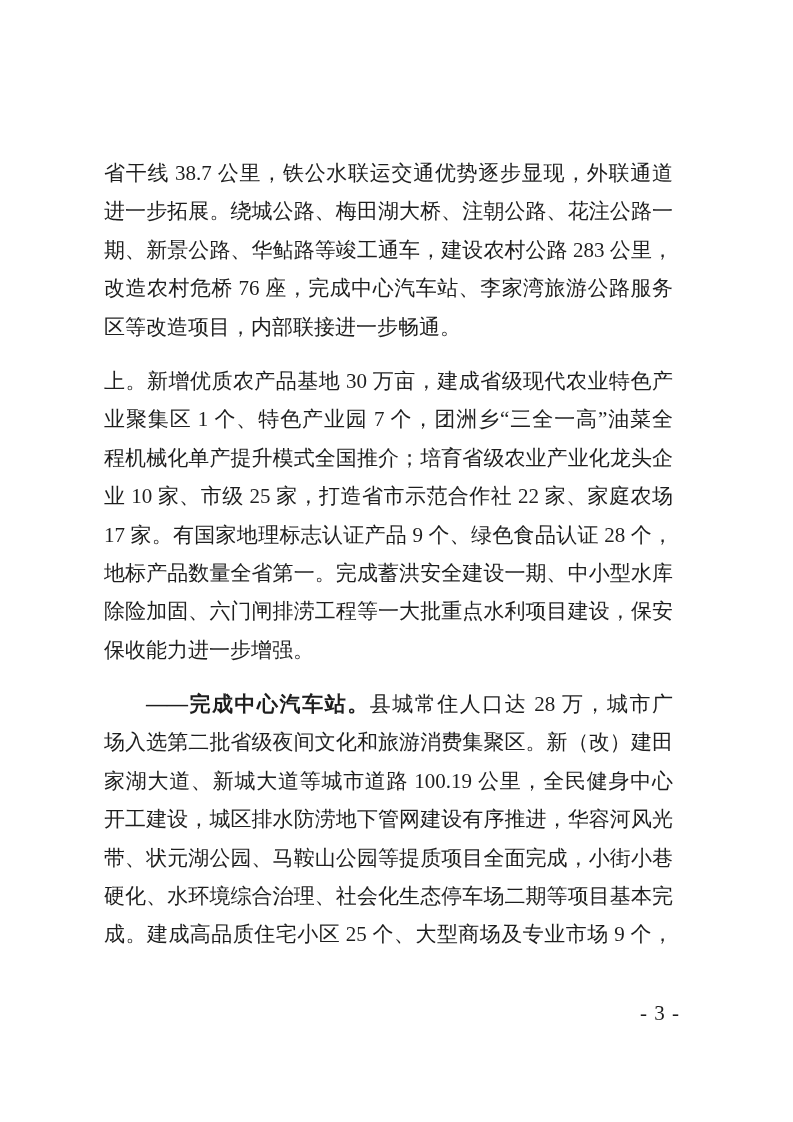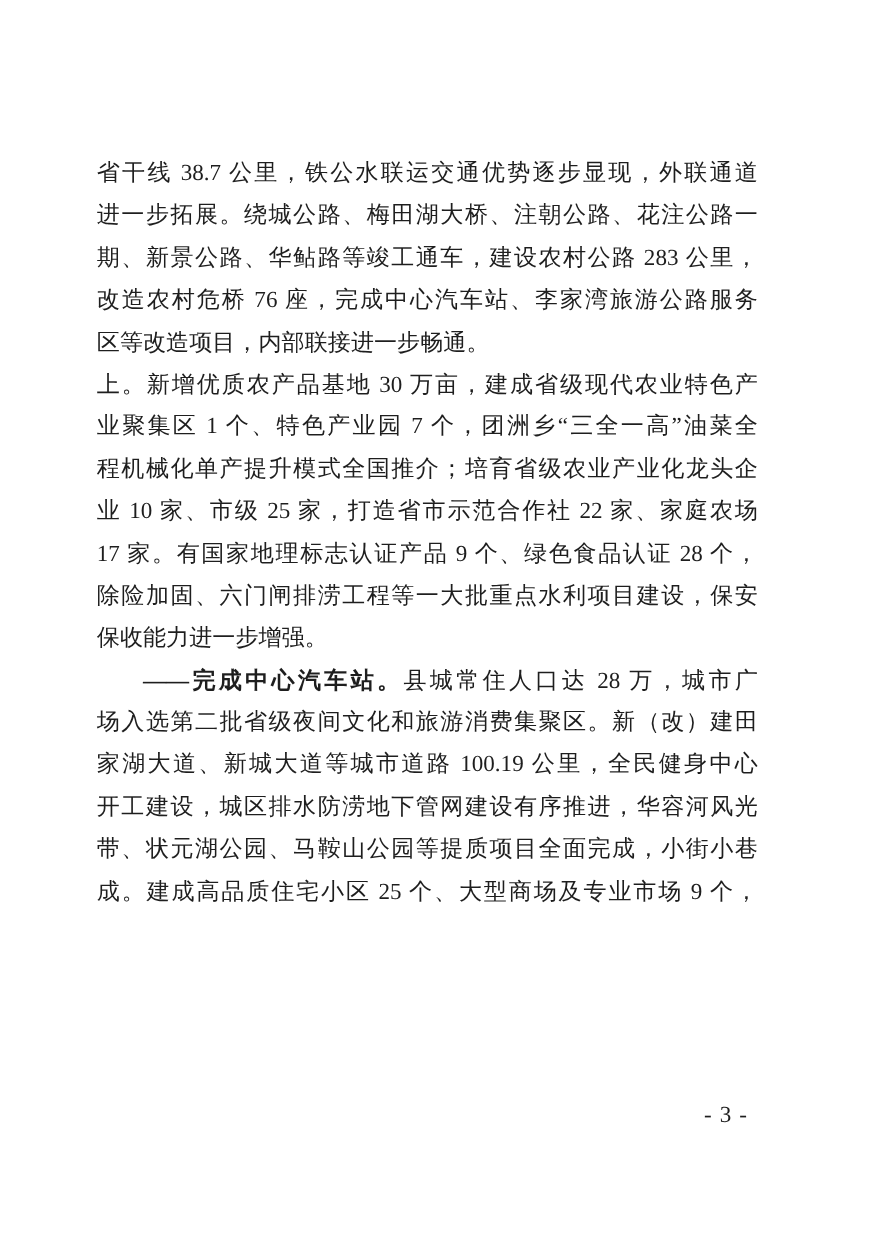--- a/index.html
+++ b/index.html
@@ -16,21 +16,21 @@
     font-family: "Liberation Serif", "DejaVu Serif", serif;
     color: #1e1e1e;
   }
   .text-block {
     position: absolute;
     left: 88px;
     top: 138px;
     width: 601px;
   }
   .paragraph {
-    margin: 0;
+    margin: 16px;
     padding: 0;
     font-family: Liberation Serif, serif;
   }
   .line {
     height: 38.4px;
     line-height: 38.4px;
     font-size: 21px;
     text-align: justify;
     text-align-last: justify;
     overflow: hidden;
@@ -70,26 +70,28 @@
         <div class="line"><span class="seg">期、新景公路、华鲇路等竣工通车，建设农村公路 283 公里，</span></div>
         <div class="line"><span class="seg">改造农村危桥 76 座，完成中心汽车站、李家湾旅游公路服务</span></div>
         <div class="line endline"><span class="seg">区等改造项目，内部联接进一步畅通。</span></div>
       </div>
       <div class="paragraph">
         <div class="line"><span class="seg">上。新增优质农产品基地 30 万亩，建成省级现代农业特色产</span></div>
         <div class="line"><span class="seg">业聚集区 1 个、特色产业园 7 个，团洲乡“三全一高”油菜全</span></div>
         <div class="line"><span class="seg">程机械化单产提升模式全国推介；培育省级农业产业化龙头企</span></div>
         <div class="line"><span class="seg">业 10 家、市级 25 家，打造省市示范合作社 22 家、家庭农场</span></div>
         <div class="line"><span class="seg">17 家。有国家地理标志认证产品 9 个、绿色食品认证 28 个，</span></div>
+        <div class="line"><span class="seg">地标产品数量全省第一。完成蓄洪安全建设一期、中小型水库</span></div>
         <div class="line"><span class="seg">除险加固、六门闸排涝工程等一大批重点水利项目建设，保安</span></div>
         <div class="line endline"><span class="seg">保收能力进一步增强。</span></div>
       </div>
       <div class="paragraph">
         <div class="line indent"><span class="seg bold">——完成中心汽车站。</span><span class="seg">县城常住人口达 28 万，城市广</span></div>
         <div class="line"><span class="seg">场入选第二批省级夜间文化和旅游消费集聚区。新（改）建田</span></div>
         <div class="line"><span class="seg">家湖大道、新城大道等城市道路 100.19 公里，全民健身中心</span></div>
         <div class="line"><span class="seg">开工建设，城区排水防涝地下管网建设有序推进，华容河风光</span></div>
         <div class="line"><span class="seg">带、状元湖公园、马鞍山公园等提质项目全面完成，小街小巷</span></div>
+        <div class="line"><span class="seg">硬化、水环境综合治理、社会化生态停车场二期等项目基本完</span></div>
         <div class="line"><span class="seg">成。建成高品质住宅小区 25 个、大型商场及专业市场 9 个，</span></div>
       </div>
     </div>
   <div class="page-number">- 3 -</div>
 </div>
 
 </body></html>

